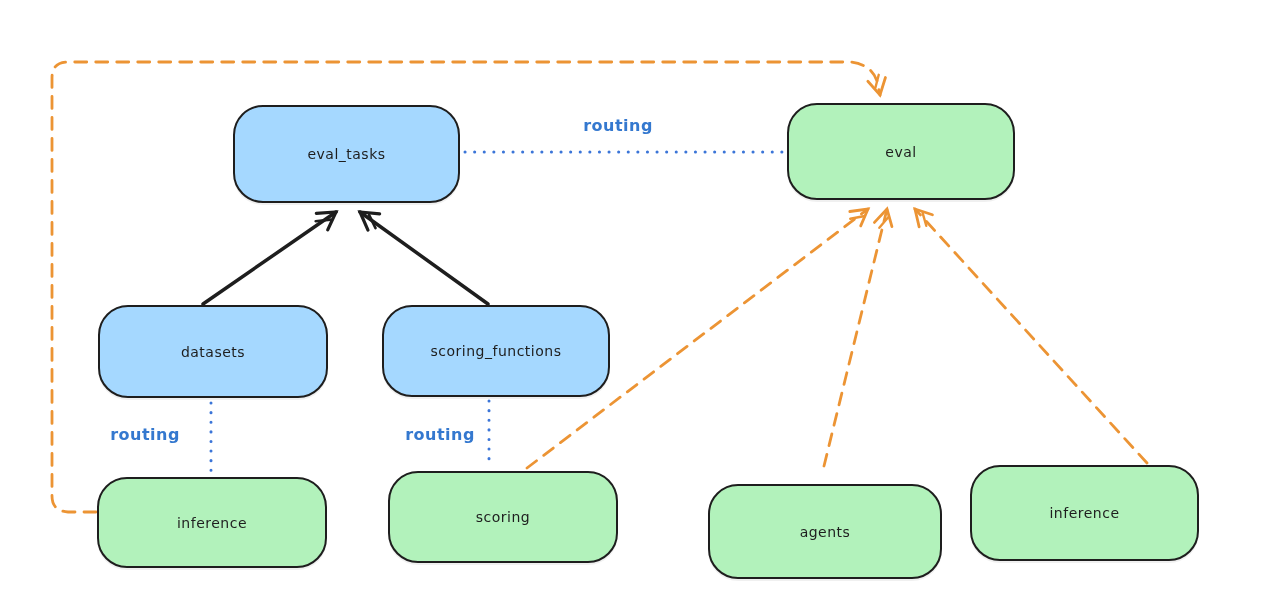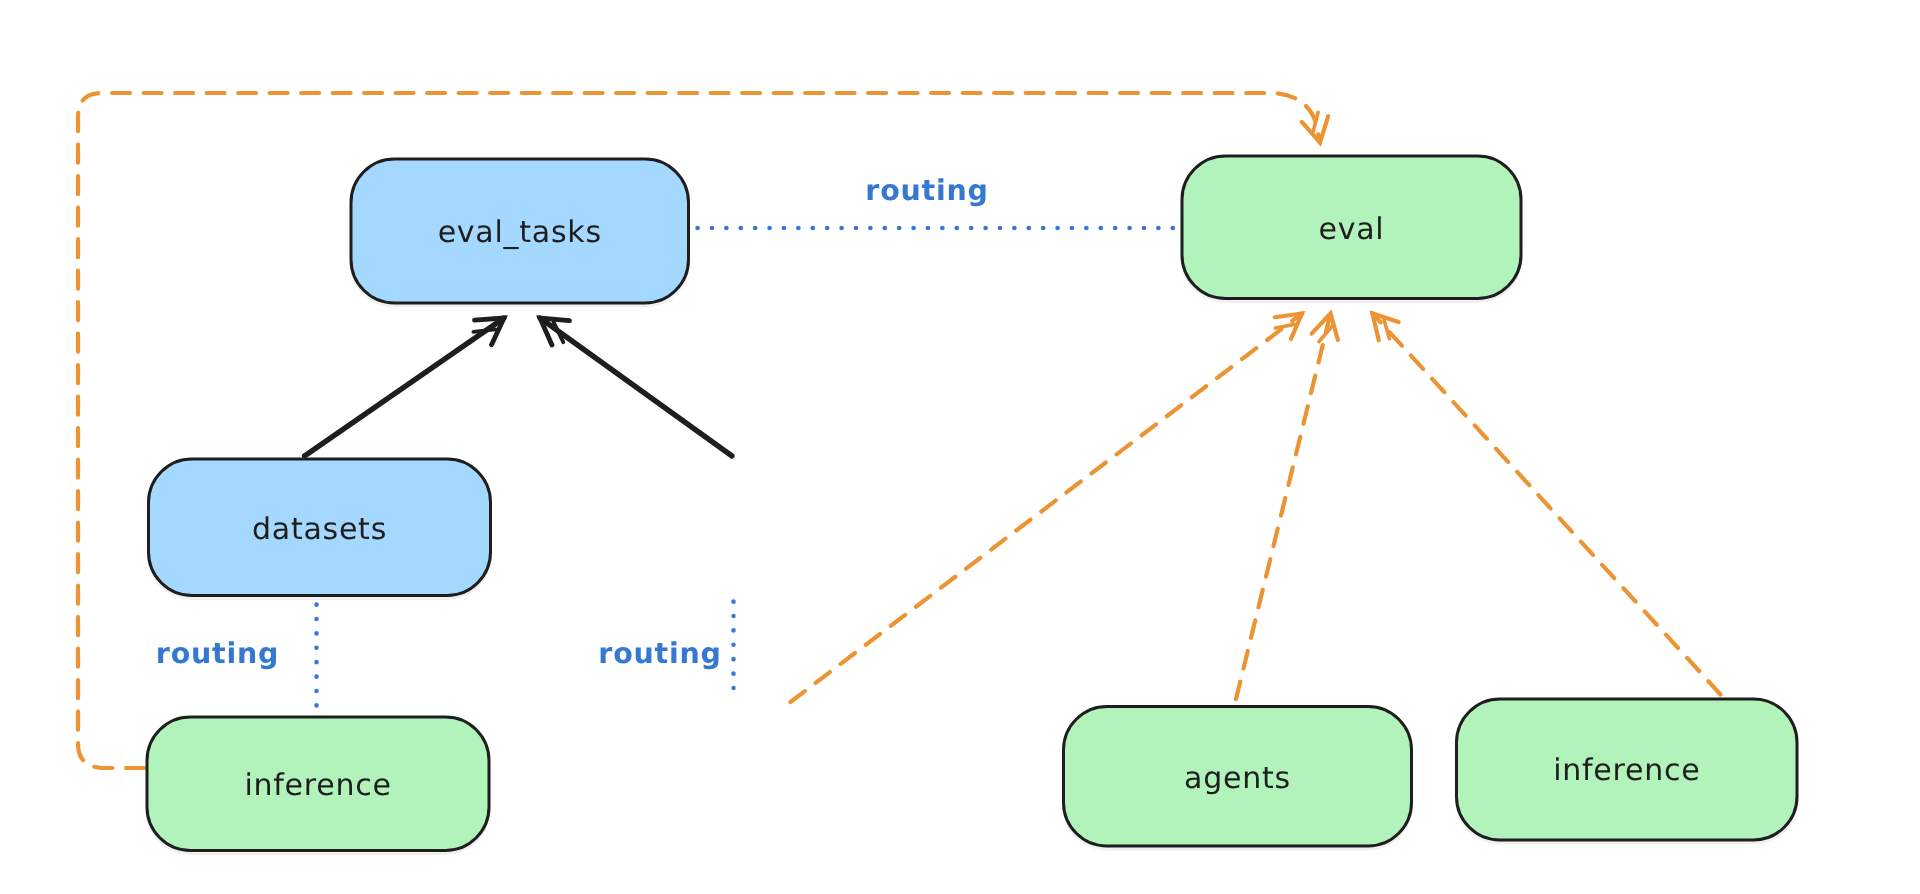--- a/index.html
+++ b/index.html
@@ -17,41 +17,41 @@
     width: 1280px; height: 596px;
   }
   .node {
     position: absolute;
     box-sizing: border-box;
     border: 2.5px solid #1e1e1e;
     border-radius: 30px;
     display: flex;
     align-items: center;
     justify-content: center;
-    font-size: 20px;
+    font-size: 14px;
     color: #1e1e1e;
     letter-spacing: 0.5px;
     box-shadow: 0 2px 0 rgba(0,0,0,0.06);
   }
   .node.blue  { background: #a5d8ff; }
   .node.green { background: #b2f2bb; }
 
   .n-eval-tasks        { left: 233px; top: 105px; width: 227px; height: 98px; }
   .n-eval              { left: 787px; top: 103px; width: 228px; height: 97px; }
   .n-datasets          { left:  98px; top: 305px; width: 230px; height: 93px; }
   .n-scoring-functions { left: 382px; top: 305px; width: 228px; height: 92px; }
   .n-datasetio         { left:  97px; top: 477px; width: 230px; height: 91px; }
   .n-scoring           { left: 388px; top: 471px; width: 230px; height: 92px; }
-  .n-agents            { left: 708px; top: 470px; width: 234px; height: 95px; align-items: center; }
+  .n-agents            { left: 708px; top: 484px; width: 234px; height: 95px; align-items: center; }
   .n-inference         { left: 970px; top: 465px; width: 229px; height: 96px; }
 
   .routing-label {
     position: absolute;
     color: #3478cf;
-    font-size: 19px;
+    font-size: 16px;
     font-weight: 700;
     letter-spacing: 0.5px;
     text-align: center;
   }
   .rl-top  { left: 556px; top: 116px; width: 124px; }
   .rl-left { left:  95px; top: 425px; width: 100px; }
   .rl-mid  { left: 390px; top: 425px; width: 100px; }
 
   .edge-black {
     fill: none;
@@ -109,25 +109,31 @@
   </div>
 
   <div class="node blue n-datasets">
     <span>datasets</span>
   </div>
 
   <div class="node green n-eval">
     <span>eval</span>
   </div>
 
+  <div class="node blue n-scoring-functions">
+    <span>scoring_functions</span>
+  </div>
 
   <div class="node green n-datasetio">
     <span>inference</span>
   </div>
 
+  <div class="node green n-scoring">
+    <span>scoring</span>
+  </div>
 
   <div class="node green n-agents">
     <span>agents</span>
   </div>
 
   <div class="node green n-inference">
     <span>inference</span>
   </div>
 
   <span class="routing-label rl-top">routing</span>

